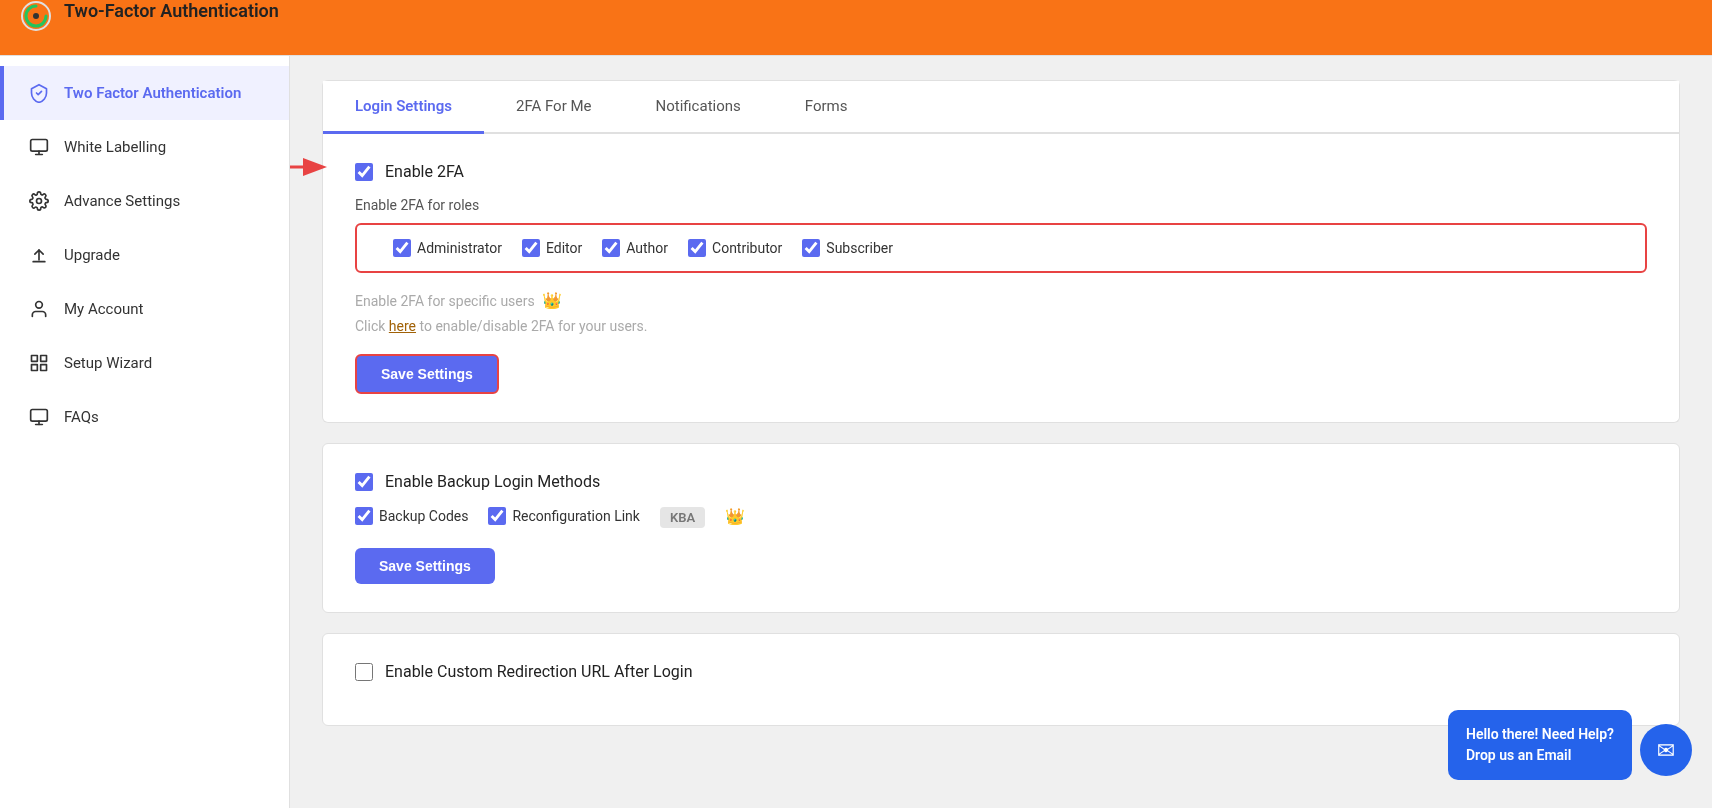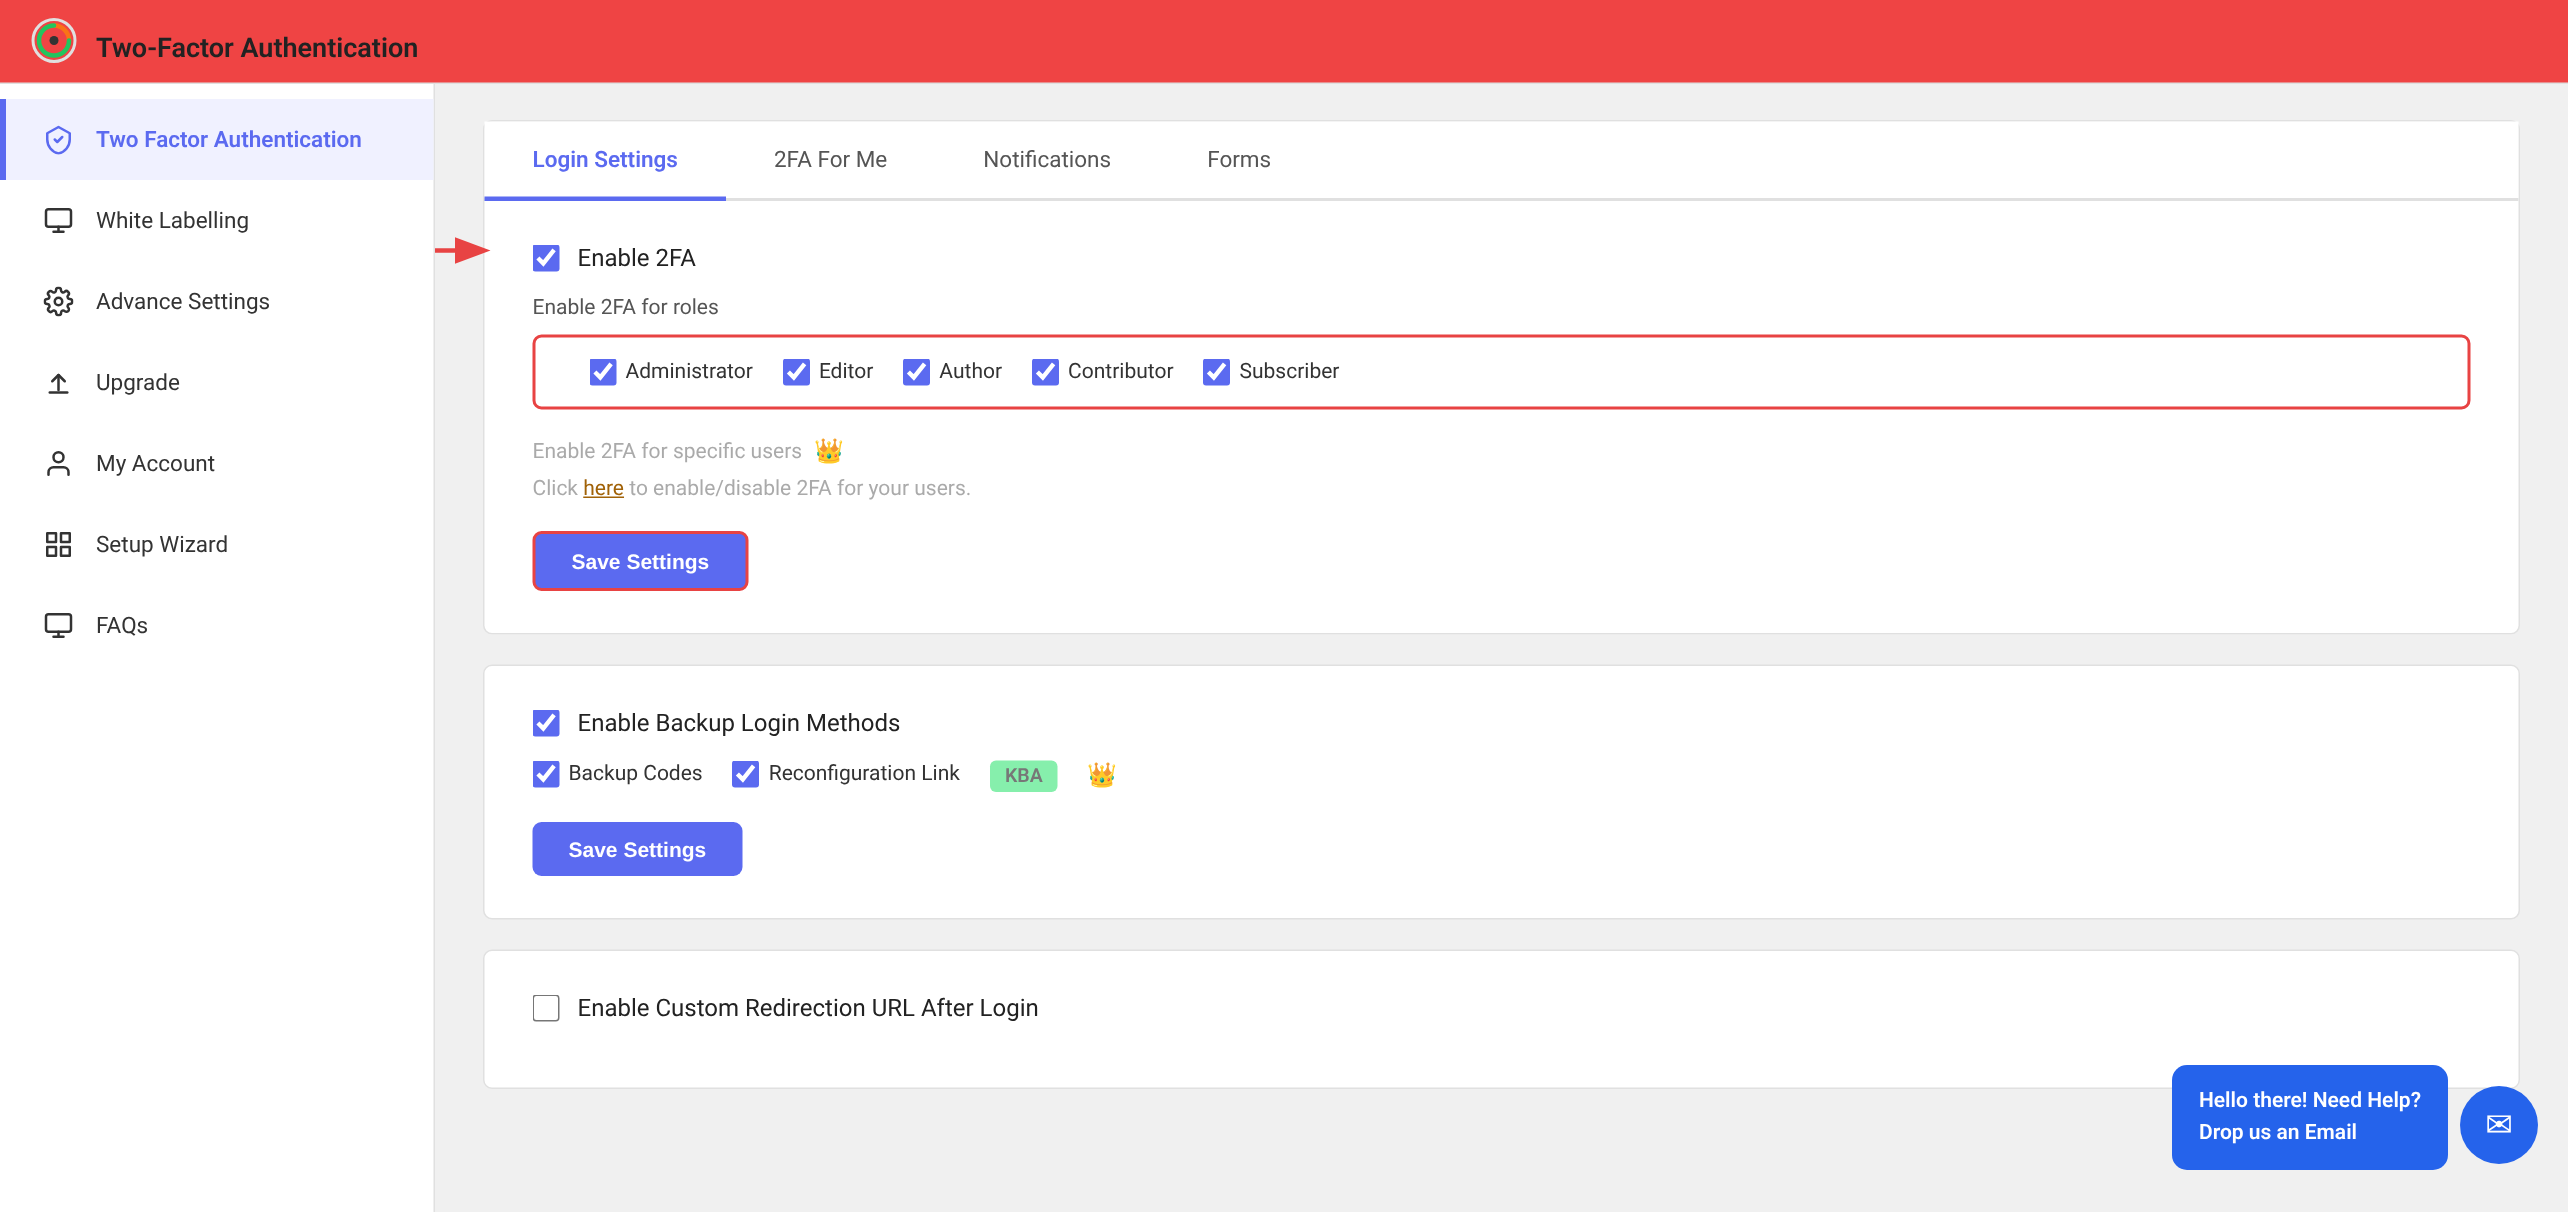--- a/index.html
+++ b/index.html
@@ -1,25 +1,25 @@
 <!DOCTYPE html>
 <html><head>
   <meta charset="utf-8">
   <style>
     * { box-sizing: border-box; margin: 0; padding: 0; }
     body { font-family: -apple-system, BlinkMacSystemFont, 'Segoe UI', Roboto, sans-serif; background: #f0f0f0; color: #333; }
 
     
     .topbar {
       height: 56px;
-      background: #ef4444;
+      background: #f97316;
       border-bottom: 1px solid #e0e0e0;
       display: flex;
-      align-items: flex-end;
-      padding: 12px 20px;
+      align-items: flex-start;
+      padding: 0 20px;
       gap: 12px;
     }
     .topbar-logo {
       width: 32px; height: 32px;
     }
     .topbar-title {
       font-size: 18px;
       font-weight: 600;
       color: #222;
     }
@@ -198,21 +198,21 @@
 
     
     .backup-methods-row {
       display: flex;
       align-items: flex-start;
       gap: 20px;
       margin-bottom: 20px;
       flex-wrap: wrap;
     }
     .kba-badge {
-      background: #86efac;
+      background: #e5e5e5;
       color: #777;
       font-size: 13px;
       padding: 3px 10px;
       border-radius: 4px;
       font-weight: 600;
     }
 
     
     .help-bubble {
       position: fixed;

